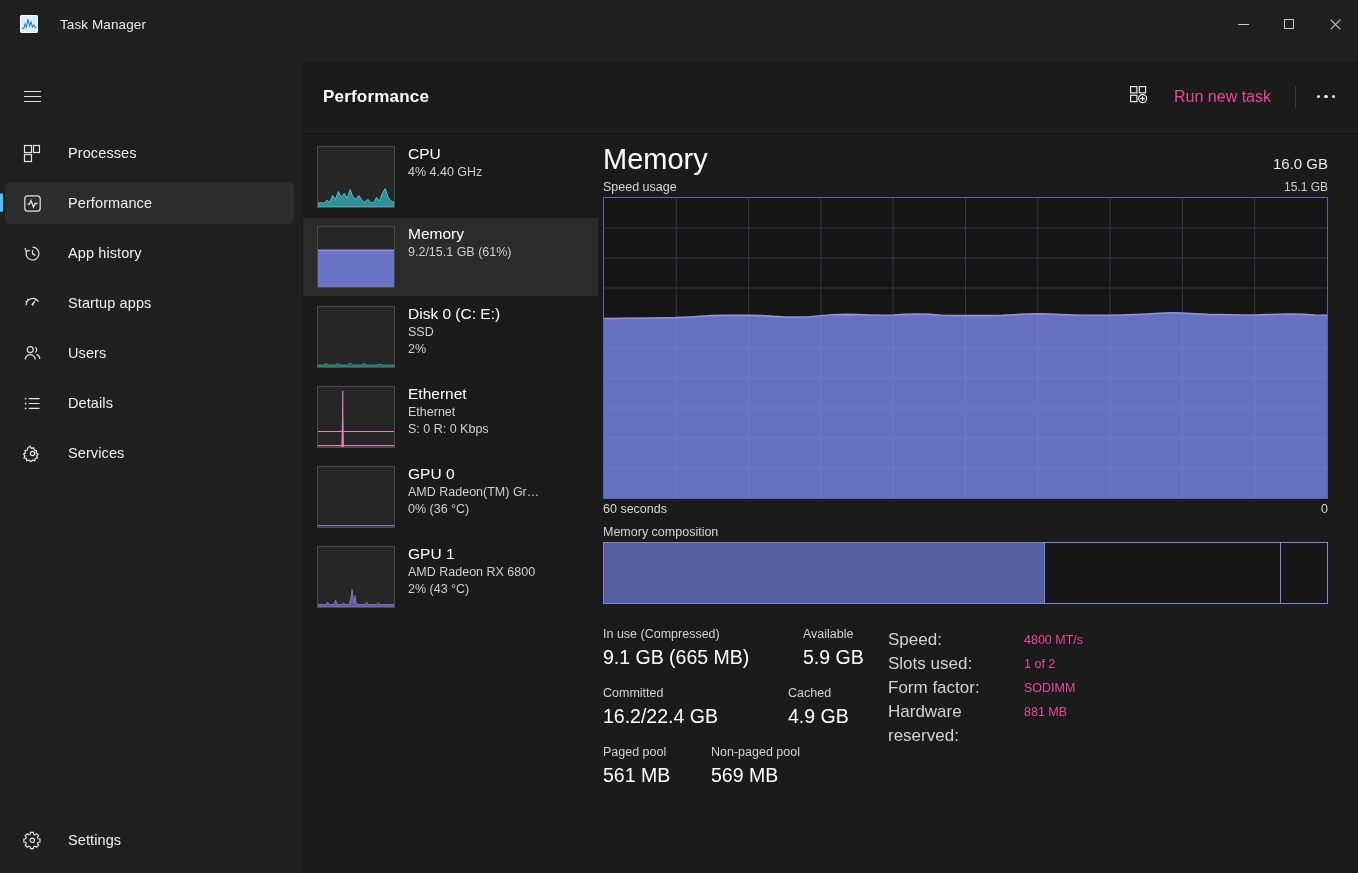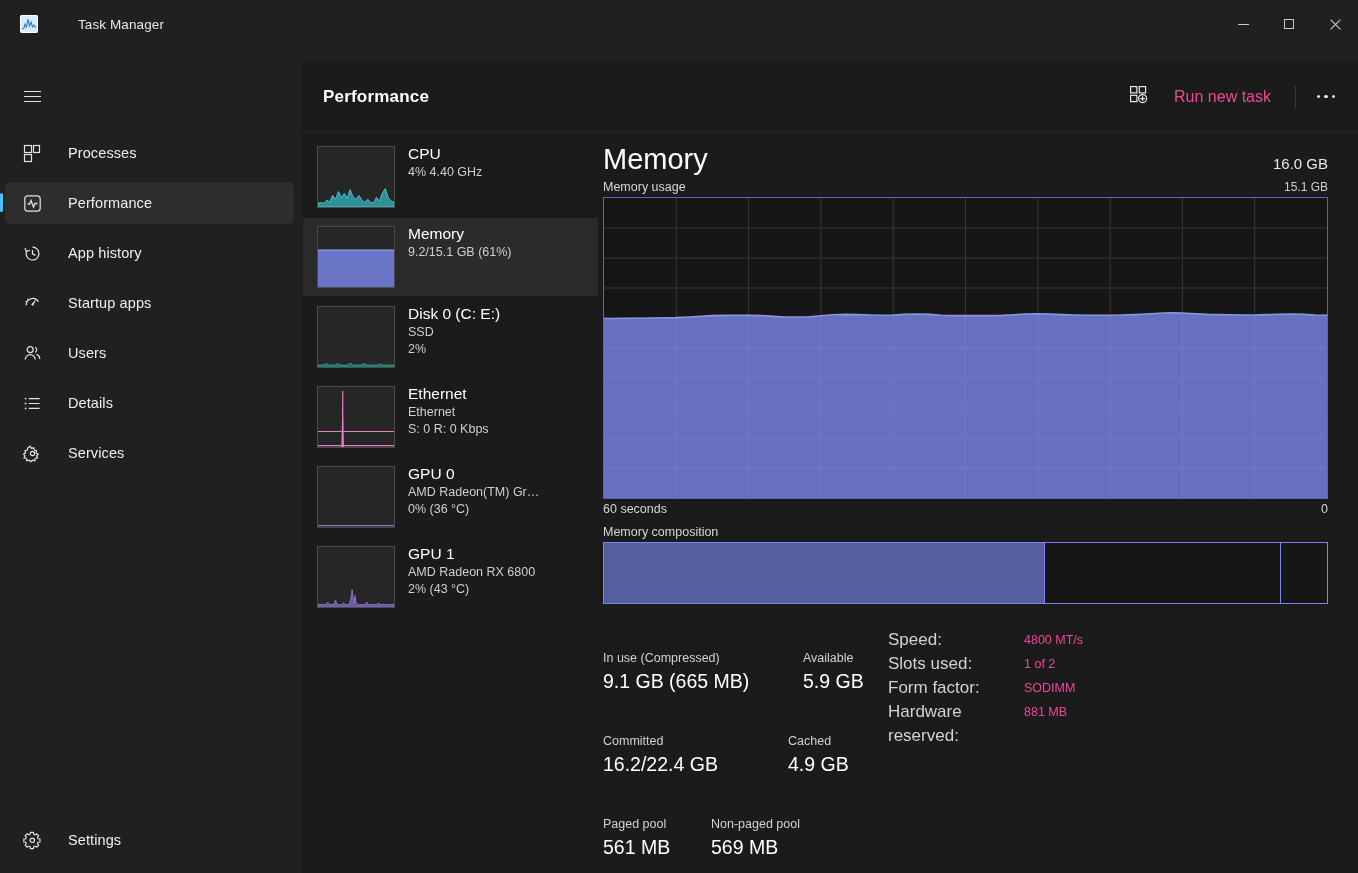--- a/index.html
+++ b/index.html
@@ -22,21 +22,21 @@
   }
   .titlebar-left { display: flex; align-items: center; height: 48px; padding-left: 20px; }
   .app-icon {
     width: 18px; height: 18px; border-radius: 2px;
     background: linear-gradient(#cfe6f7,#a8cde9);
     display: flex; align-items: flex-end; justify-content: center;
     overflow: hidden; position: relative;
   }
   .app-icon svg { position: absolute; left: 0; top: 0; }
   .app-title {
-    font-size: 13.5px; color: #e8e8e8; margin-left: 40px; letter-spacing: .1px;
+    font-size: 13.5px; color: #e8e8e8; margin-left: 22px; letter-spacing: .1px;
   }
   .winbtns { margin-left: auto; display: flex; height: 48px; }
   .winbtn {
     width: 46px; height: 48px; display: flex; align-items: center; justify-content: center;
     color: #c8c8c8;
   }
   .minglyph { width: 11px; height: 1px; background: #c8c8c8; display:block; }
   .maxglyph { width: 10px; height: 10px; border: 1px solid #c8c8c8; display:block; }
 
   
@@ -139,21 +139,21 @@
   }
   .seg { height: 100%; }
   .seg.used { background: #555e9e; border-right: 1px solid #7b86e8; }
   .seg.mid  { background: transparent; border-right: 1px solid #7b86e8; }
   .seg.last { background: transparent; }
 
   
   .stats { display: flex; margin-top: 22px; }
   .stats-left { width: 285px; flex: 0 0 285px; }
   .statrow { display: flex; margin-bottom: 14px; }
-  .statblk { min-width: 0; margin-top: 24px; }
+  .statblk { min-width: 0; }
   .stat-k { font-size: 12.5px; color: #d2d2d2; line-height: 17px; white-space: nowrap; }
   .stat-v { font-size: 19.5px; color: #ffffff; line-height: 28px; white-space: nowrap; }
   .stats-right { flex: 1; padding-top: 2px; }
   .kvrow { display: flex; line-height: 24px; }
   .kv-k { width: 136px; flex: 0 0 136px; font-size: 17px; color: #d2d2d2; }
   .kv-v { font-size: 12.5px; color: #ec4899; }
 </style>
 </head>
 <body>
 
@@ -404,21 +404,21 @@
         </div>
 
         <div class="detail">
 
           <div class="detail-head">
             <div class="detail-title">Memory</div>
             <div class="detail-cap">16.0 GB</div>
           </div>
 
           <div class="graph-labels">
-            <div class="glabel">Memory usage</div>
+            <div class="glabel">Speed usage</div>
             <div class="glabel right">15.1 GB</div>
           </div>
 
           <div class="graph">
             <svg viewBox="0 0 730 300" preserveAspectRatio="none">
               <defs>
                 <clipPath id="gclip">
                     <rect x="0" y="0" width="730" height="300"></rect>
                   </clipPath>
               </defs>

